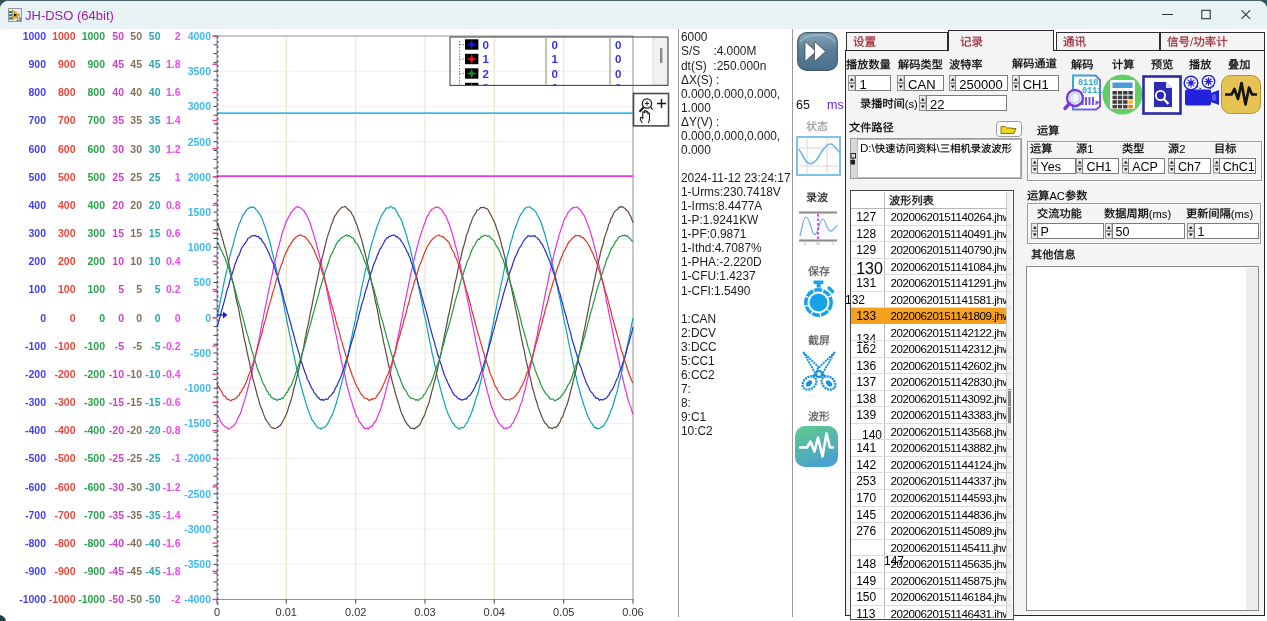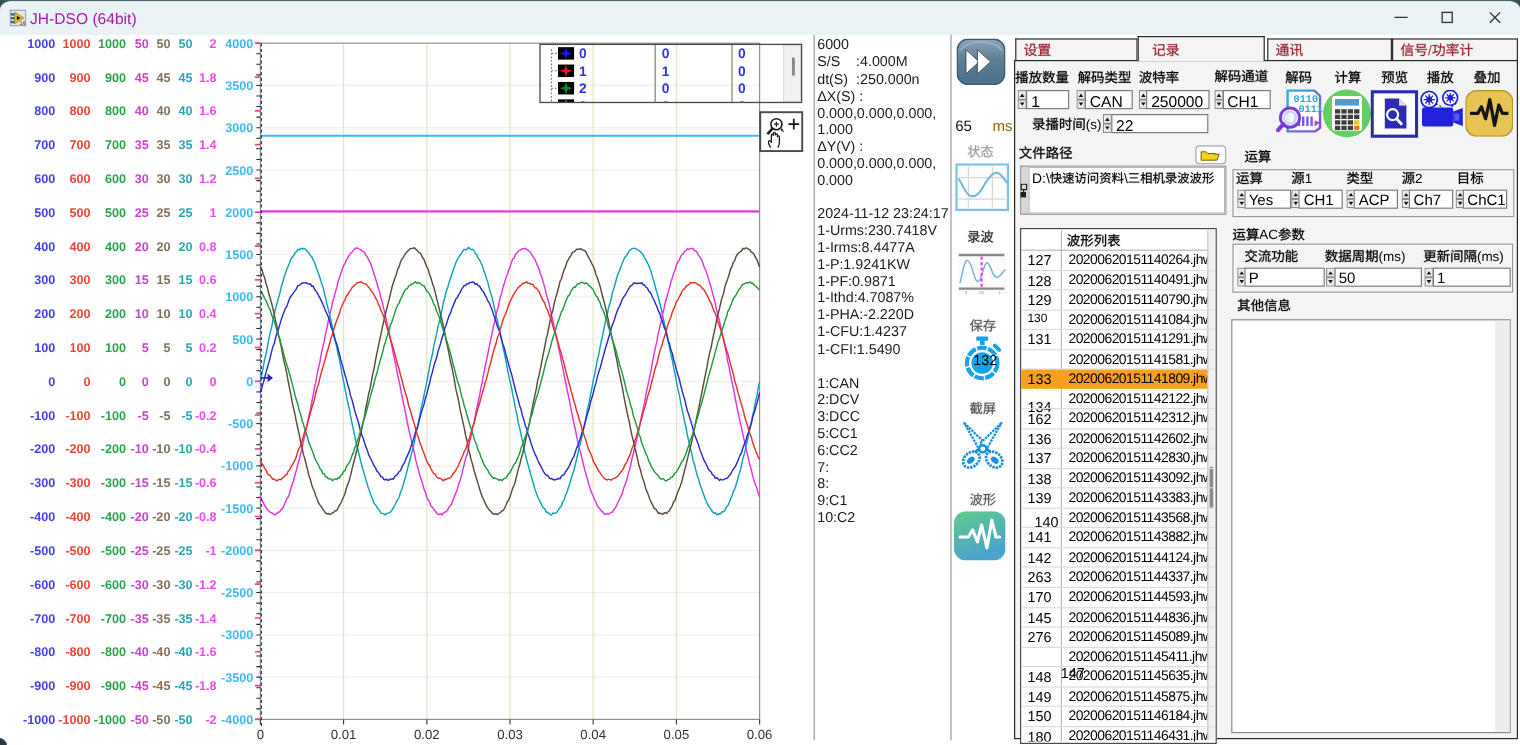--- a/index.html
+++ b/index.html
@@ -467,21 +467,21 @@
           <stop offset="0.45" stop-color="#5c7f97"></stop>
           <stop offset="1" stop-color="#49708c"></stop>
         </linearGradient>
       </defs>
 <rect x="0.7" y="0.7" width="39.6" height="37.6" rx="9" fill="url(#ffg)" stroke="#3d5a70" stroke-width="1.2"></rect>
 <path d="M3 10c4-5 10-7 17.5-7s14 2 17.5 7" stroke="#a9bfcc" stroke-width="1.4" fill="none" opacity="0.7"></path>
 <polygon points="8,9.5 8,29.5 19,19.5" fill="#fff" stroke="#3e3e3e" stroke-width="0.7"></polygon>
 <polygon points="17.5,9.5 17.5,29.5 28.5,19.5" fill="#fff" stroke="#3e3e3e" stroke-width="0.7"></polygon>
 </svg>
     <div class="lbl" style="left:796px;top:96.7px;font-size:12.5px;color:#111">65</div>
-    <div class="lbl" style="left:827px;top:96.7px;font-size:12.5px;color:#a16207">ms</div>
+    <div class="lbl" style="left:827px;top:96.7px;font-size:12.5px;color:#6d28d9">ms</div>
     <svg style="position:absolute;left:805.5px;top:119.2px;overflow:visible" width="24" height="13">
       <g fill="#9a9a9a" stroke="#9a9a9a" stroke-width="22.0">
         <use href="#u72b6" transform="translate(0.0 10.3) scale(0.0110 -0.0110)"></use>
         <use href="#u6001" transform="translate(11.0 10.3) scale(0.0110 -0.0110)"></use>
       </g>
     </svg>
     <svg class="abs" style="left:796px;top:135px" width="45" height="40">
 <rect x="1" y="1" width="43" height="38" fill="#fdfdfd" stroke="#7ec3e8" stroke-width="2"></rect>
 <path d="M11 3v34M31 3v34" stroke="#d7d7d7" stroke-width="1"></path>
 <path d="M3 12h39M3 30h39" stroke="#d7d7d7" stroke-width="1"></path>
@@ -952,27 +952,27 @@
     <div class="abs" style="left:1008.2px;top:387.8px;width:2.4px;height:34px;background:#8a8a8a"></div>
     <div class="cell" style="left:856.2px;top:207.6px;width:27px;height:16.5px;padding-top:1.5px;letter-spacing:0;font-size:12px">127</div>
     <div class="cell" style="left:890.4px;top:207.6px;width:115.2px;height:16.5px;padding-top:1.5px">20200620151140264.jhw</div>
     <div class="abs" style="left:851.3px;top:223.6px;width:161.1px;height:1px;background:#dcdcdc"></div>
     <div class="cell" style="left:856.2px;top:224.1px;width:27px;height:16.5px;padding-top:1.5px;letter-spacing:0;font-size:12px">128</div>
     <div class="cell" style="left:890.4px;top:224.1px;width:115.2px;height:16.5px;padding-top:1.5px">20200620151140491.jhw</div>
     <div class="abs" style="left:851.3px;top:240.1px;width:161.1px;height:1px;background:#dcdcdc"></div>
     <div class="cell" style="left:856.2px;top:240.6px;width:27px;height:16.5px;padding-top:1.5px;letter-spacing:0;font-size:12px">129</div>
     <div class="cell" style="left:890.4px;top:240.6px;width:115.2px;height:16.5px;padding-top:1.5px">20200620151140790.jhw</div>
     <div class="abs" style="left:851.3px;top:256.7px;width:161.1px;height:1px;background:#dcdcdc"></div>
-    <div class="cell" style="left:856.2px;top:257.2px;width:27px;height:16.5px;padding-top:1.5px;letter-spacing:0;font-size:10px">130</div>
+    <div class="cell" style="left:856.2px;top:257.2px;width:27px;height:16.5px;padding-top:1.5px;letter-spacing:0;font-size:16px">130</div>
     <div class="cell" style="left:890.4px;top:257.2px;width:115.2px;height:16.5px;padding-top:1.5px">20200620151141084.jhw</div>
     <div class="abs" style="left:851.3px;top:273.2px;width:161.1px;height:1px;background:#dcdcdc"></div>
     <div class="cell" style="left:856.2px;top:273.7px;width:27px;height:16.5px;padding-top:1.5px;letter-spacing:0;font-size:12px">131</div>
     <div class="cell" style="left:890.4px;top:273.7px;width:115.2px;height:16.5px;padding-top:1.5px">20200620151141291.jhw</div>
     <div class="abs" style="left:851.3px;top:289.7px;width:161.1px;height:1px;background:#dcdcdc"></div>
-    <div class="cell" style="left:811px;top:290.2px;width:27px;height:16.5px;padding-top:1.5px;letter-spacing:0;font-size:12px">132</div>
+    <div class="cell" style="left:845px;top:290.2px;width:27px;height:16.5px;padding-top:1.5px;letter-spacing:0;font-size:12px">132</div>
     <div class="cell" style="left:890.4px;top:290.2px;width:115.2px;height:16.5px;padding-top:1.5px">20200620151141581.jhw</div>
     <div class="abs" style="left:851.3px;top:306.2px;width:161.1px;height:1px;background:#dcdcdc"></div>
     <div class="abs" style="left:851.3px;top:306.7px;width:154.5px;height:16.0px;background:#f5a01e;"></div>
     <div class="cell" style="left:856.2px;top:306.7px;width:27px;height:16.5px;padding-top:1.5px;letter-spacing:0;font-size:12px">133</div>
     <div class="cell" style="left:890.4px;top:306.7px;width:115.2px;height:16.5px;padding-top:1.5px">20200620151141809.jhw</div>
     <div class="cell" style="left:856.2px;top:329px;width:27px;height:16.5px;padding-top:1.5px;letter-spacing:0;font-size:12px">134</div>
     <div class="cell" style="left:890.4px;top:323.2px;width:115.2px;height:16.5px;padding-top:1.5px">20200620151142122.jhw</div>
     <div class="abs" style="left:851.3px;top:339.3px;width:161.1px;height:1px;background:#dcdcdc"></div>
     <div class="cell" style="left:856.2px;top:339.8px;width:27px;height:16.5px;padding-top:1.5px;letter-spacing:0;font-size:12px">162</div>
     <div class="cell" style="left:890.4px;top:339.8px;width:115.2px;height:16.5px;padding-top:1.5px">20200620151142312.jhw</div>
@@ -991,21 +991,21 @@
     <div class="abs" style="left:851.3px;top:421.9px;width:161.1px;height:1px;background:#dcdcdc"></div>
     <div class="cell" style="left:862px;top:422.4px;width:27px;height:28px;padding-top:5px;letter-spacing:0;font-size:12px">140</div>
     <div class="cell" style="left:890.4px;top:422.4px;width:115.2px;height:16.5px;padding-top:1.5px">20200620151143568.jhw</div>
     <div class="abs" style="left:851.3px;top:438.4px;width:161.1px;height:1px;background:#dcdcdc"></div>
     <div class="cell" style="left:856.2px;top:438.9px;width:27px;height:16.5px;padding-top:1.5px;letter-spacing:0;font-size:12px">141</div>
     <div class="cell" style="left:890.4px;top:438.9px;width:115.2px;height:16.5px;padding-top:1.5px">20200620151143882.jhw</div>
     <div class="abs" style="left:851.3px;top:454.9px;width:161.1px;height:1px;background:#dcdcdc"></div>
     <div class="cell" style="left:856.2px;top:455.4px;width:27px;height:16.5px;padding-top:1.5px;letter-spacing:0;font-size:12px">142</div>
     <div class="cell" style="left:890.4px;top:455.4px;width:115.2px;height:16.5px;padding-top:1.5px">20200620151144124.jhw</div>
     <div class="abs" style="left:851.3px;top:471.4px;width:161.1px;height:1px;background:#dcdcdc"></div>
-    <div class="cell" style="left:856.2px;top:471.9px;width:27px;height:16.5px;padding-top:1.5px;letter-spacing:0;font-size:12px">263</div>
+    <div class="cell" style="left:856.2px;top:471.9px;width:27px;height:16.5px;padding-top:1.5px;letter-spacing:0;font-size:12px">253</div>
     <div class="cell" style="left:890.4px;top:471.9px;width:115.2px;height:16.5px;padding-top:1.5px">20200620151144337.jhw</div>
     <div class="abs" style="left:851.3px;top:487.9px;width:161.1px;height:1px;background:#dcdcdc"></div>
     <div class="cell" style="left:856.2px;top:488.4px;width:27px;height:16.5px;padding-top:1.5px;letter-spacing:0;font-size:12px">170</div>
     <div class="cell" style="left:890.4px;top:488.4px;width:115.2px;height:16.5px;padding-top:1.5px">20200620151144593.jhw</div>
     <div class="abs" style="left:851.3px;top:504.5px;width:161.1px;height:1px;background:#dcdcdc"></div>
     <div class="cell" style="left:856.2px;top:505.0px;width:27px;height:16.5px;padding-top:1.5px;letter-spacing:0;font-size:12px">145</div>
     <div class="cell" style="left:890.4px;top:505.0px;width:115.2px;height:16.5px;padding-top:1.5px">20200620151144836.jhw</div>
     <div class="abs" style="left:851.3px;top:521.0px;width:161.1px;height:1px;background:#dcdcdc"></div>
     <div class="cell" style="left:856.2px;top:521.5px;width:27px;height:16.5px;padding-top:1.5px;letter-spacing:0;font-size:12px">276</div>
     <div class="cell" style="left:890.4px;top:521.5px;width:115.2px;height:16.5px;padding-top:1.5px">20200620151145089.jhw</div>
@@ -1015,15 +1015,15 @@
     <div class="abs" style="left:851.3px;top:554.0px;width:161.1px;height:1px;background:#dcdcdc"></div>
     <div class="cell" style="left:856.2px;top:554.5px;width:27px;height:16.5px;padding-top:1.5px;letter-spacing:0;font-size:12px">148</div>
     <div class="cell" style="left:890.4px;top:554.5px;width:115.2px;height:16.5px;padding-top:1.5px">20200620151145635.jhw</div>
     <div class="abs" style="left:851.3px;top:570.5px;width:161.1px;height:1px;background:#dcdcdc"></div>
     <div class="cell" style="left:856.2px;top:571.0px;width:27px;height:16.5px;padding-top:1.5px;letter-spacing:0;font-size:12px">149</div>
     <div class="cell" style="left:890.4px;top:571.0px;width:115.2px;height:16.5px;padding-top:1.5px">20200620151145875.jhw</div>
     <div class="abs" style="left:851.3px;top:587.1px;width:161.1px;height:1px;background:#dcdcdc"></div>
     <div class="cell" style="left:856.2px;top:587.6px;width:27px;height:16.5px;padding-top:1.5px;letter-spacing:0;font-size:12px">150</div>
     <div class="cell" style="left:890.4px;top:587.6px;width:115.2px;height:16.5px;padding-top:1.5px">20200620151146184.jhw</div>
     <div class="abs" style="left:851.3px;top:603.6px;width:161.1px;height:1px;background:#dcdcdc"></div>
-    <div class="cell" style="left:856.2px;top:604.1px;width:27px;height:13.1px;padding-top:1.5px;letter-spacing:0;font-size:12px">180</div>
+    <div class="cell" style="left:856.2px;top:604.1px;width:27px;height:13.1px;padding-top:1.5px;letter-spacing:0;font-size:12px">113</div>
     <div class="cell" style="left:890.4px;top:604.1px;width:115.2px;height:13.1px;padding-top:1.5px">20200620151146431.jhw</div>
     <div class="abs" style="left:-3px;top:614px;width:9px;height:10px;background:#1f3d47;border-radius:0 7px 0 0"></div>
   </div>
 </body></html>

